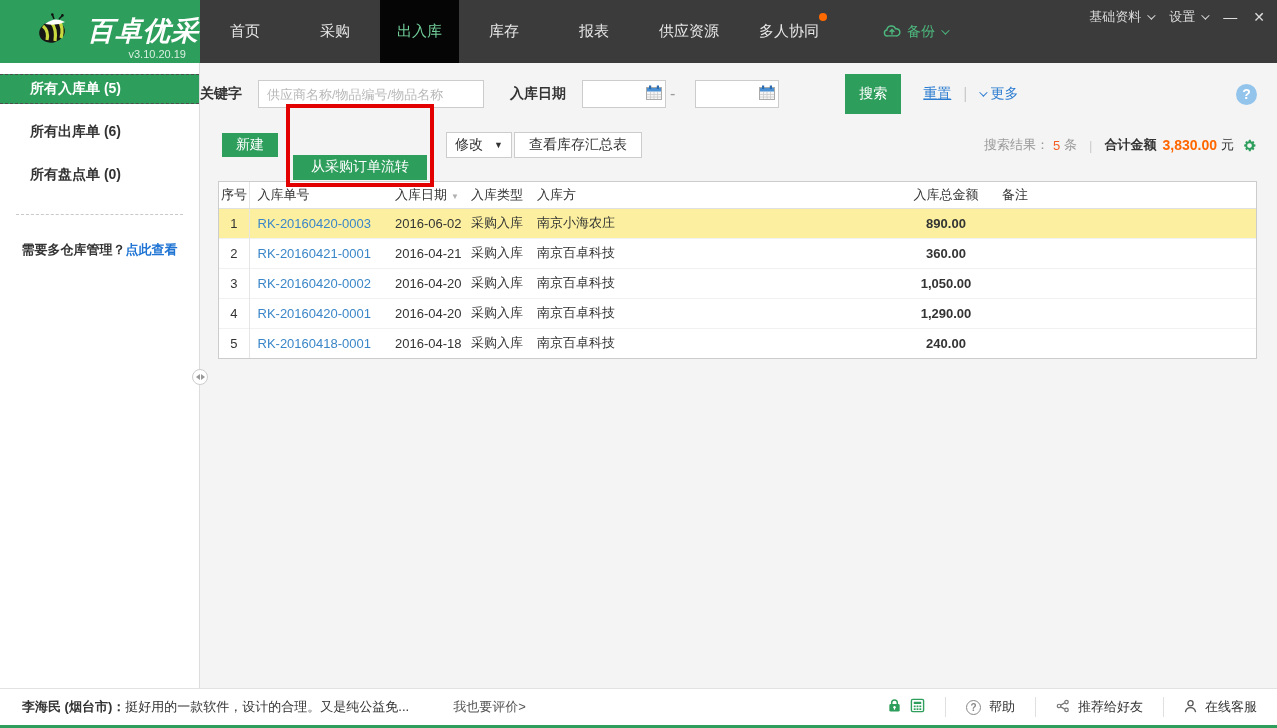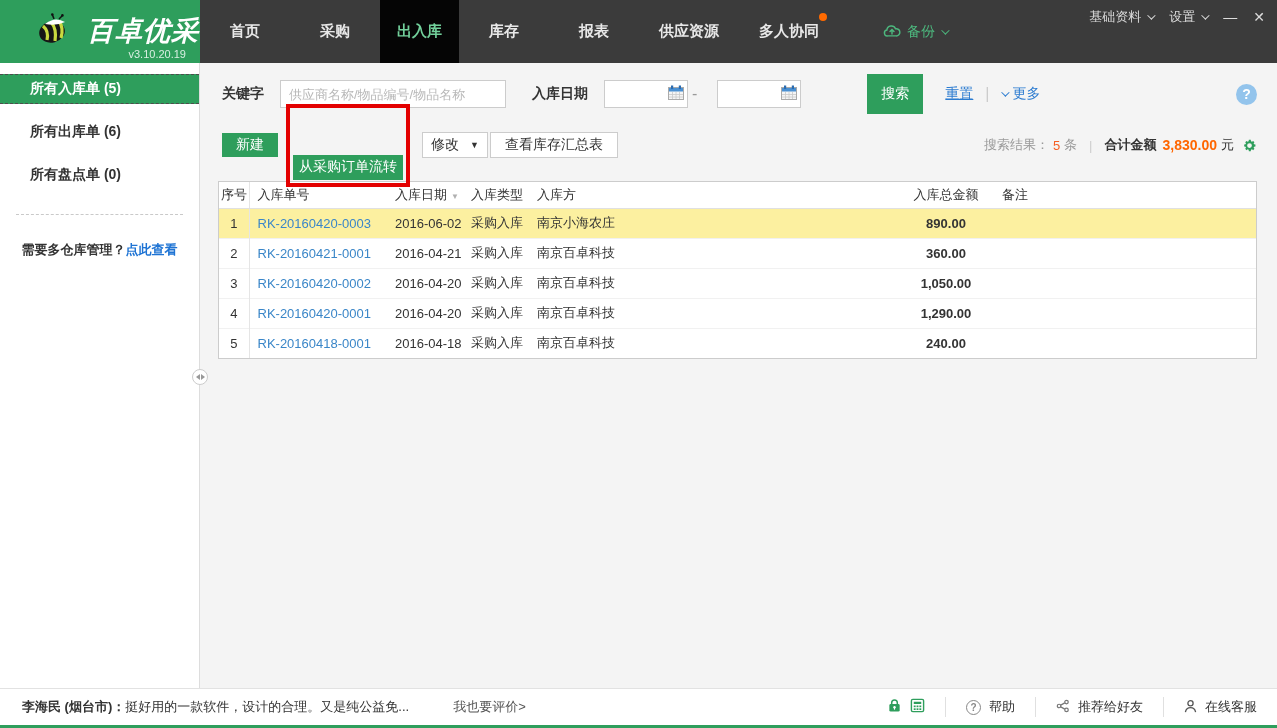--- a/index.html
+++ b/index.html
@@ -11,21 +11,21 @@
     overflow: hidden;
     color: #333;
   }
   
   .navbar { position:absolute; top:0; left:0; width:1277px; height:63px; background:#3b3b3b; }
   .logo-block { position:absolute; left:0; top:0; width:200px; height:63px; background:#2e9e5c; }
   .logo-inner { display:flex; align-items:center; justify-content:center; height:56px; padding-top:6px; gap:16px;padding-left:34px; }
   .logo-text { color:#fff; font-size:27px; font-weight:bold; font-style:italic; letter-spacing:1px; }
   .logo-version { position:absolute; right:14px; bottom:3px; color:#d9efe2; font-size:11px; font-style:normal; }
   .nav-items { position:absolute; left:200px; top:0; height:63px; display:flex; }
-  .nav-item { width:90px; display:flex; align-items:center; justify-content:center; color:#e8e8e8; font-size:15px; cursor:pointer; position:relative;font-weight:bold; }
+  .nav-item { width:90px; display:flex; align-items:center; justify-content:center; color:#e8e8e8; font-size:15px; cursor:pointer; position:relative; }
   .nav-item.wide { width:100px; }
   .nav-item.active { background:#050505; color:#72d09b; width:79px; }
   .badge-dot { position:absolute; top:13px; right:12px; width:8px; height:8px; border-radius:50%; background:#ff6a00; }
   .backup-group { display:flex; align-items:center; margin-left:44px; color:#4db87e; font-size:14px; gap:6px; cursor:pointer; }
   .chev { display:inline-block; width:6px; height:6px; border-right:1.5px solid currentColor; border-bottom:1.5px solid currentColor; transform:rotate(45deg) translateY(-2px); }
   .win-controls { position:absolute; top:8px; right:12px; display:flex; align-items:center; gap:16px; color:#dcdcdc; font-size:13px; }
   .win-item { display:flex; align-items:center; gap:6px; cursor:pointer; }
   .win-glyph { font-size:14px; cursor:pointer; }
   
   .sidebar { position:absolute; left:0; top:63px; width:200px; bottom:40px; background:#fff; border-right:1px solid #ddd; }
@@ -33,37 +33,37 @@
   .side-item.active { background:#2e9e5c; color:#fff; border-top:1px dashed #4d4d4d; border-bottom:1px dashed #4d4d4d; margin-top:11px; }
   .side-item + .side-item { margin-top:13px; }
   .side-divider { border-top:1px dashed #c9c9c9; margin:24px 16px 0 16px; }
   .multi-wh { margin-top:26px; text-align:center; font-size:13px; font-weight:bold; color:#333; }
   .multi-wh a { color:#1f74d4; text-decoration:none; cursor:pointer; }
   .collapse-handle { position:absolute; left:192px; top:369px; width:16px; height:16px; background:#fff; border:1px solid #ccc; border-radius:50%; display:flex; align-items:center; justify-content:center; gap:1px; cursor:pointer; z-index:5; }
   .tri-l { width:0; height:0; border-top:3px solid transparent; border-bottom:3px solid transparent; border-right:4px solid #999; }
   .tri-r { width:0; height:0; border-top:3px solid transparent; border-bottom:3px solid transparent; border-left:4px solid #999; }
   
   .main { position:absolute; left:200px; top:63px; right:0; bottom:40px; background:#f4f4f4; overflow:hidden; }
-  .search-row { display:flex; align-items:center; padding-left:22px; margin-top:17px; height:28px; }
+  .search-row { display:flex; align-items:center; margin-top:17px; height:28px; }
   .field-label { font-size:14px; font-weight:bold; color:#333; }
   .kw-input { margin-left:16px; width:226px; height:28px; border:1px solid #ccc; background:#fff; padding:0 8px; font-size:13px; color:#333; font-family:inherit; }
   .kw-input::placeholder { color:#b8b8b8; }
   .date-label { margin-left:26px; }
   .date-box { margin-left:16px; width:84px; height:28px; border:1px solid #ccc; background:#fff; display:flex; align-items:center; justify-content:flex-end; padding-right:3px; cursor:text; }
   .date-sep { margin:0 4px; color:#999; }
   .btn-search { margin-left:66px; width:56px; height:40px; background:#2e9e5c; color:#fff; border:none; font-size:14px; font-family:inherit; cursor:pointer; }
   .link-reset { margin-left:22px; color:#2b7bd0; font-size:14px; text-decoration:underline; cursor:pointer; }
   .vsep { margin:0 12px; color:#ccc; }
   .link-more { color:#2b7bd0; font-size:14px; display:flex; align-items:center; gap:5px; cursor:pointer; }
   .help-circle { margin-left:auto; margin-right:20px; width:21px; height:21px; border-radius:50%; background:#93c4ec; color:#fff; font-weight:bold; font-size:14px; display:flex; align-items:center; justify-content:center; cursor:pointer; }
   
   .toolbar-row { display:flex; align-items:center; padding-left:22px; margin-top:14px; height:46px; position:relative; }
   .btn-green { background:#2e9e5c; color:#fff; border:none; height:24px; padding:0 14px; font-size:14px; font-family:inherit; cursor:pointer; }
   .red-annotation { margin-left:8px; border:4px solid #e30000; padding:3px; display:flex; }
-  .red-annotation .btn-green { height:25px; padding:0 6px;margin-top:44px; }
+  .red-annotation .btn-green { height:25px; padding:0 18px;margin-top:44px; }
   .btn-white { background:#fff; border:1px solid #ccc; height:26px; font-size:14px; color:#333; font-family:inherit; cursor:pointer; }
   .btn-modify { margin-left:12px; width:66px; display:flex; align-items:center; justify-content:space-between; padding:0 8px; }
   .caret { font-size:9px; color:#333; }
   .btn-summary { margin-left:2px; padding:0 14px; }
   .result-info { margin-left:auto; margin-right:20px; display:flex; align-items:center; font-size:13px; }
   .ri-gray { color:#999; }
   .ri-count { color:#f65f22; margin:0 4px; }
   .ri-total-label { color:#333; font-weight:bold; margin-right:6px; }
   .ri-total { color:#ff6600; font-weight:bold; font-size:14px; margin-right:4px; }
   .ri-unit { color:#333; margin-right:8px; }

